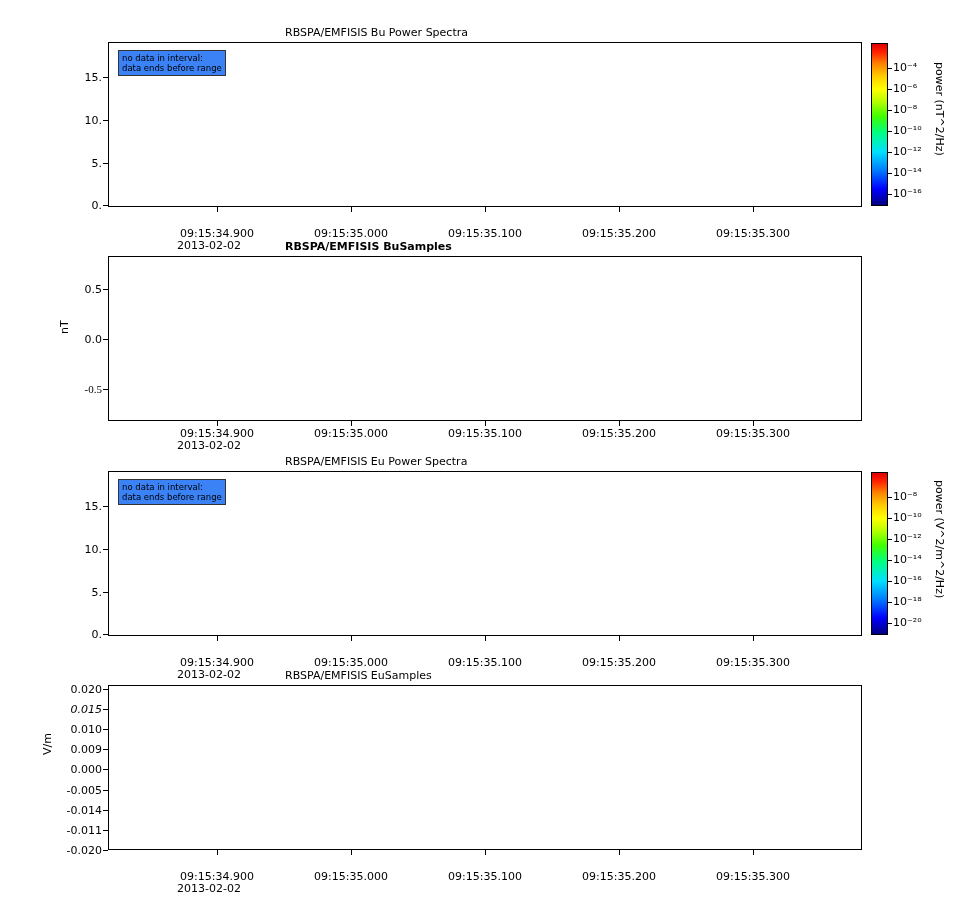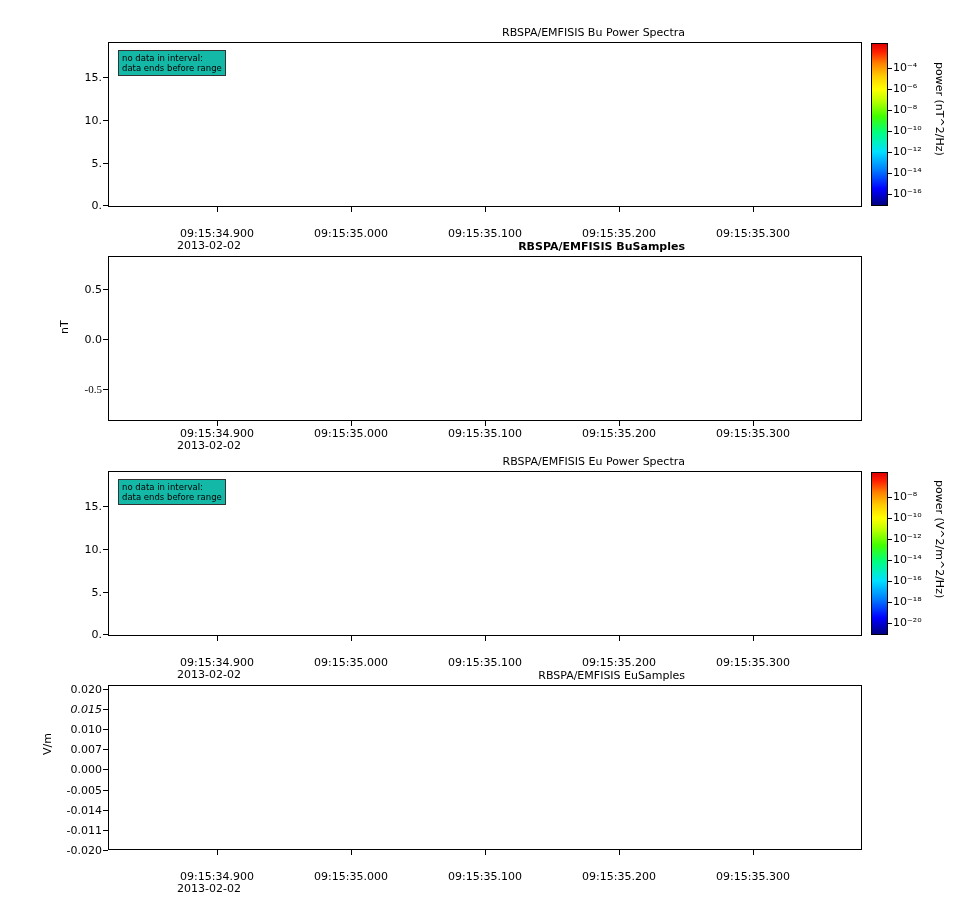--- a/index.html
+++ b/index.html
@@ -13,21 +13,21 @@
     position: relative;
     font-family: "DejaVu Sans", sans-serif;
     color: #000000;
     overflow: hidden;
   }
   .panel {
     position: absolute;
   }
   .plot-title {
     position: absolute;
-    text-align: right;
+    text-align: left;
     font-size: 11px;
     color: #000;
     white-space: nowrap;
   }
   .plot-box {
     position: absolute;
     border: 1px solid #000;
     background: #ffffff;
     box-sizing: border-box;
   }
@@ -54,21 +54,21 @@
     background: #000;
   }
   .axis-label-v {
     position: absolute;
     font-size: 11px;
     white-space: nowrap;
     transform-origin: left top;
   }
   .nodata-box {
     position: absolute;
-    background: #14b8a6;
+    background: #3b82f6;
     border: 1px solid #333333;
     font-size: 8.5px;
     line-height: 10px;
     padding: 2px 3px 2px 3px;
     white-space: nowrap;
     color: #000;
   }
   .cbar {
     position: absolute;
     border: 1px solid #000;
@@ -240,21 +240,21 @@
 
 <div class="panel">
   <div class="plot-title" style="left:285px; top:669px; width:400px;">RBSPA/EMFISIS  EuSamples</div>
   <div class="plot-box" style="left:108px; top:685px; width:754px; height:165px;"></div>
 
   <div class="ytick-label" style="left:44px; top:844px; width:58px;">-0.020</div>
   <div class="ytick-label" style="left:44px; top:824px; width:58px;">-0.011</div>
   <div class="ytick-label" style="left:44px; top:804px; width:58px;">-0.014</div>
   <div class="ytick-label" style="left:44px; top:784px; width:58px;">-0.005</div>
   <div class="ytick-label" style="left:44px; top:763px; width:58px;text-align:right;">0.000</div>
-  <div class="ytick-label" style="left:44px; top:743px; width:58px;">0.007</div>
+  <div class="ytick-label" style="left:44px; top:743px; width:58px;">0.009</div>
   <div class="ytick-label" style="left:44px; top:723px; width:58px;">0.010</div>
   <div class="ytick-label" style="left:44px; top:703px; width:58px;font-style:italic;">0.015</div>
   <div class="ytick-label" style="left:44px; top:683px; width:58px;">0.020</div>
   <div class="tick-mark" style="left:103px; top:850px; width:5px; height:1px;"></div>
   <div class="tick-mark" style="left:103px; top:830px; width:5px; height:1px;"></div>
   <div class="tick-mark" style="left:103px; top:810px; width:5px; height:1px;"></div>
   <div class="tick-mark" style="left:103px; top:790px; width:5px; height:1px;"></div>
   <div class="tick-mark" style="left:103px; top:769px; width:5px; height:1px;"></div>
   <div class="tick-mark" style="left:103px; top:749px; width:5px; height:1px;"></div>
   <div class="tick-mark" style="left:103px; top:729px; width:5px; height:1px;"></div>

